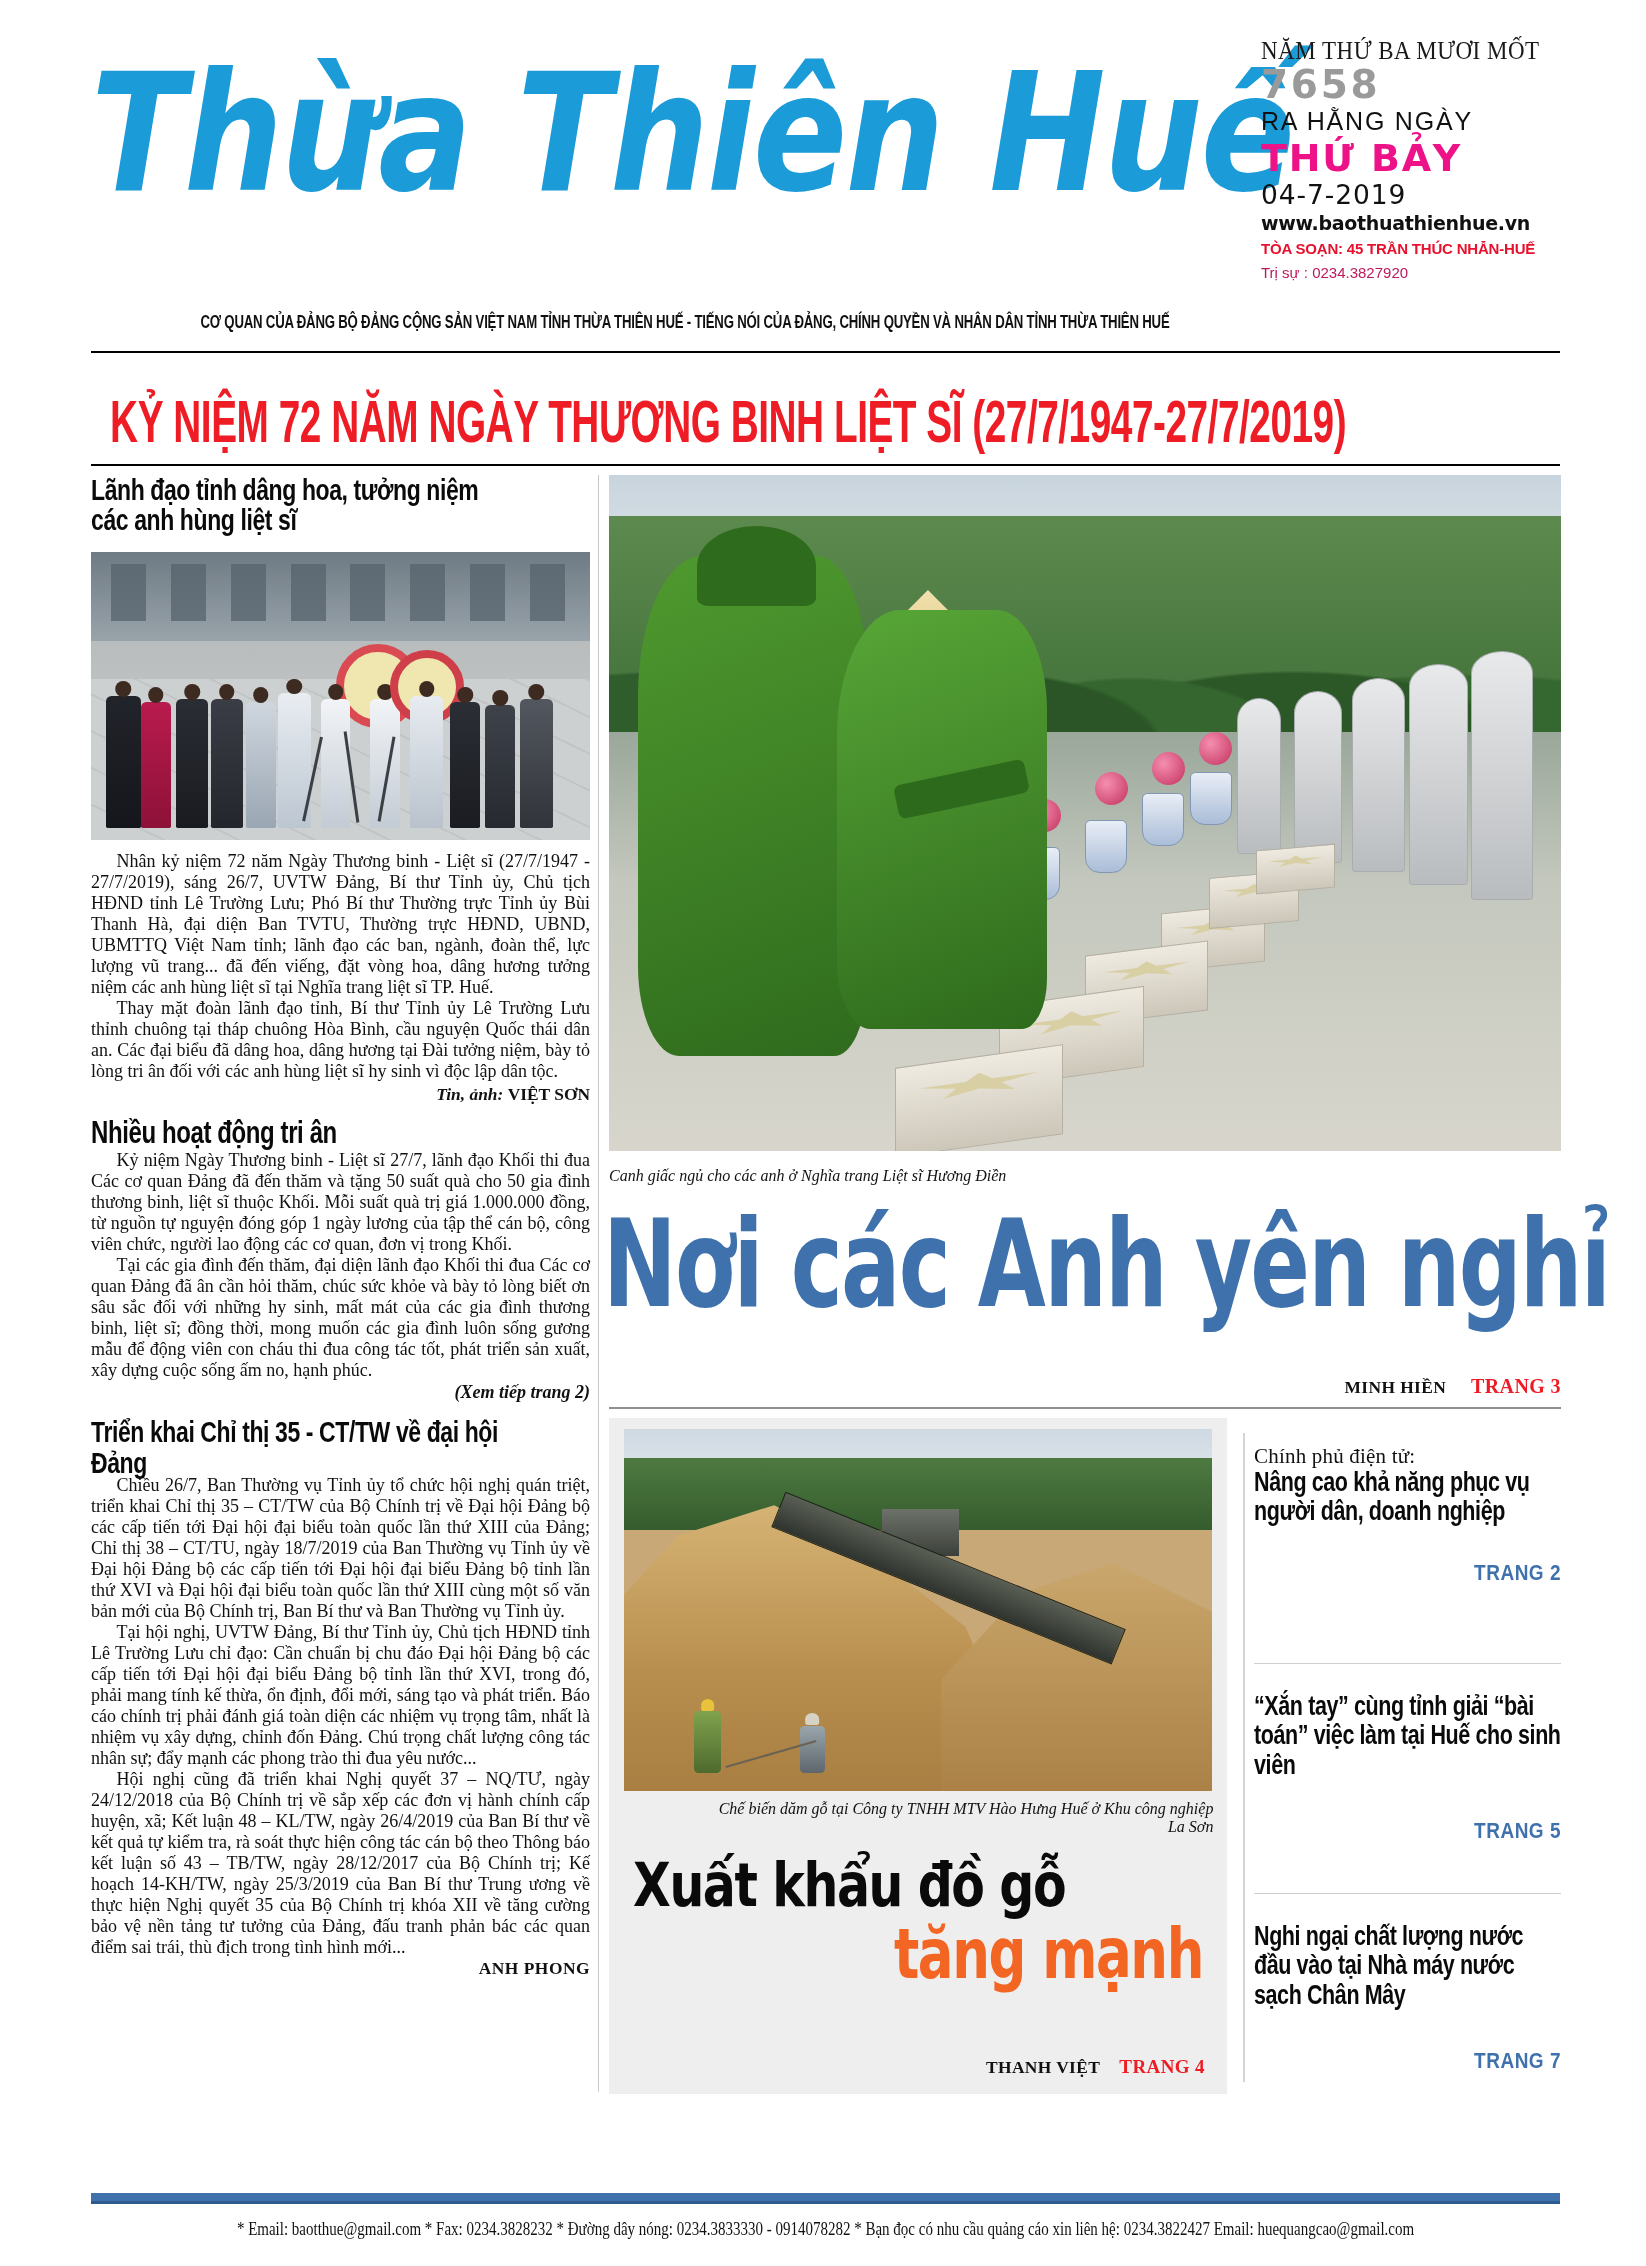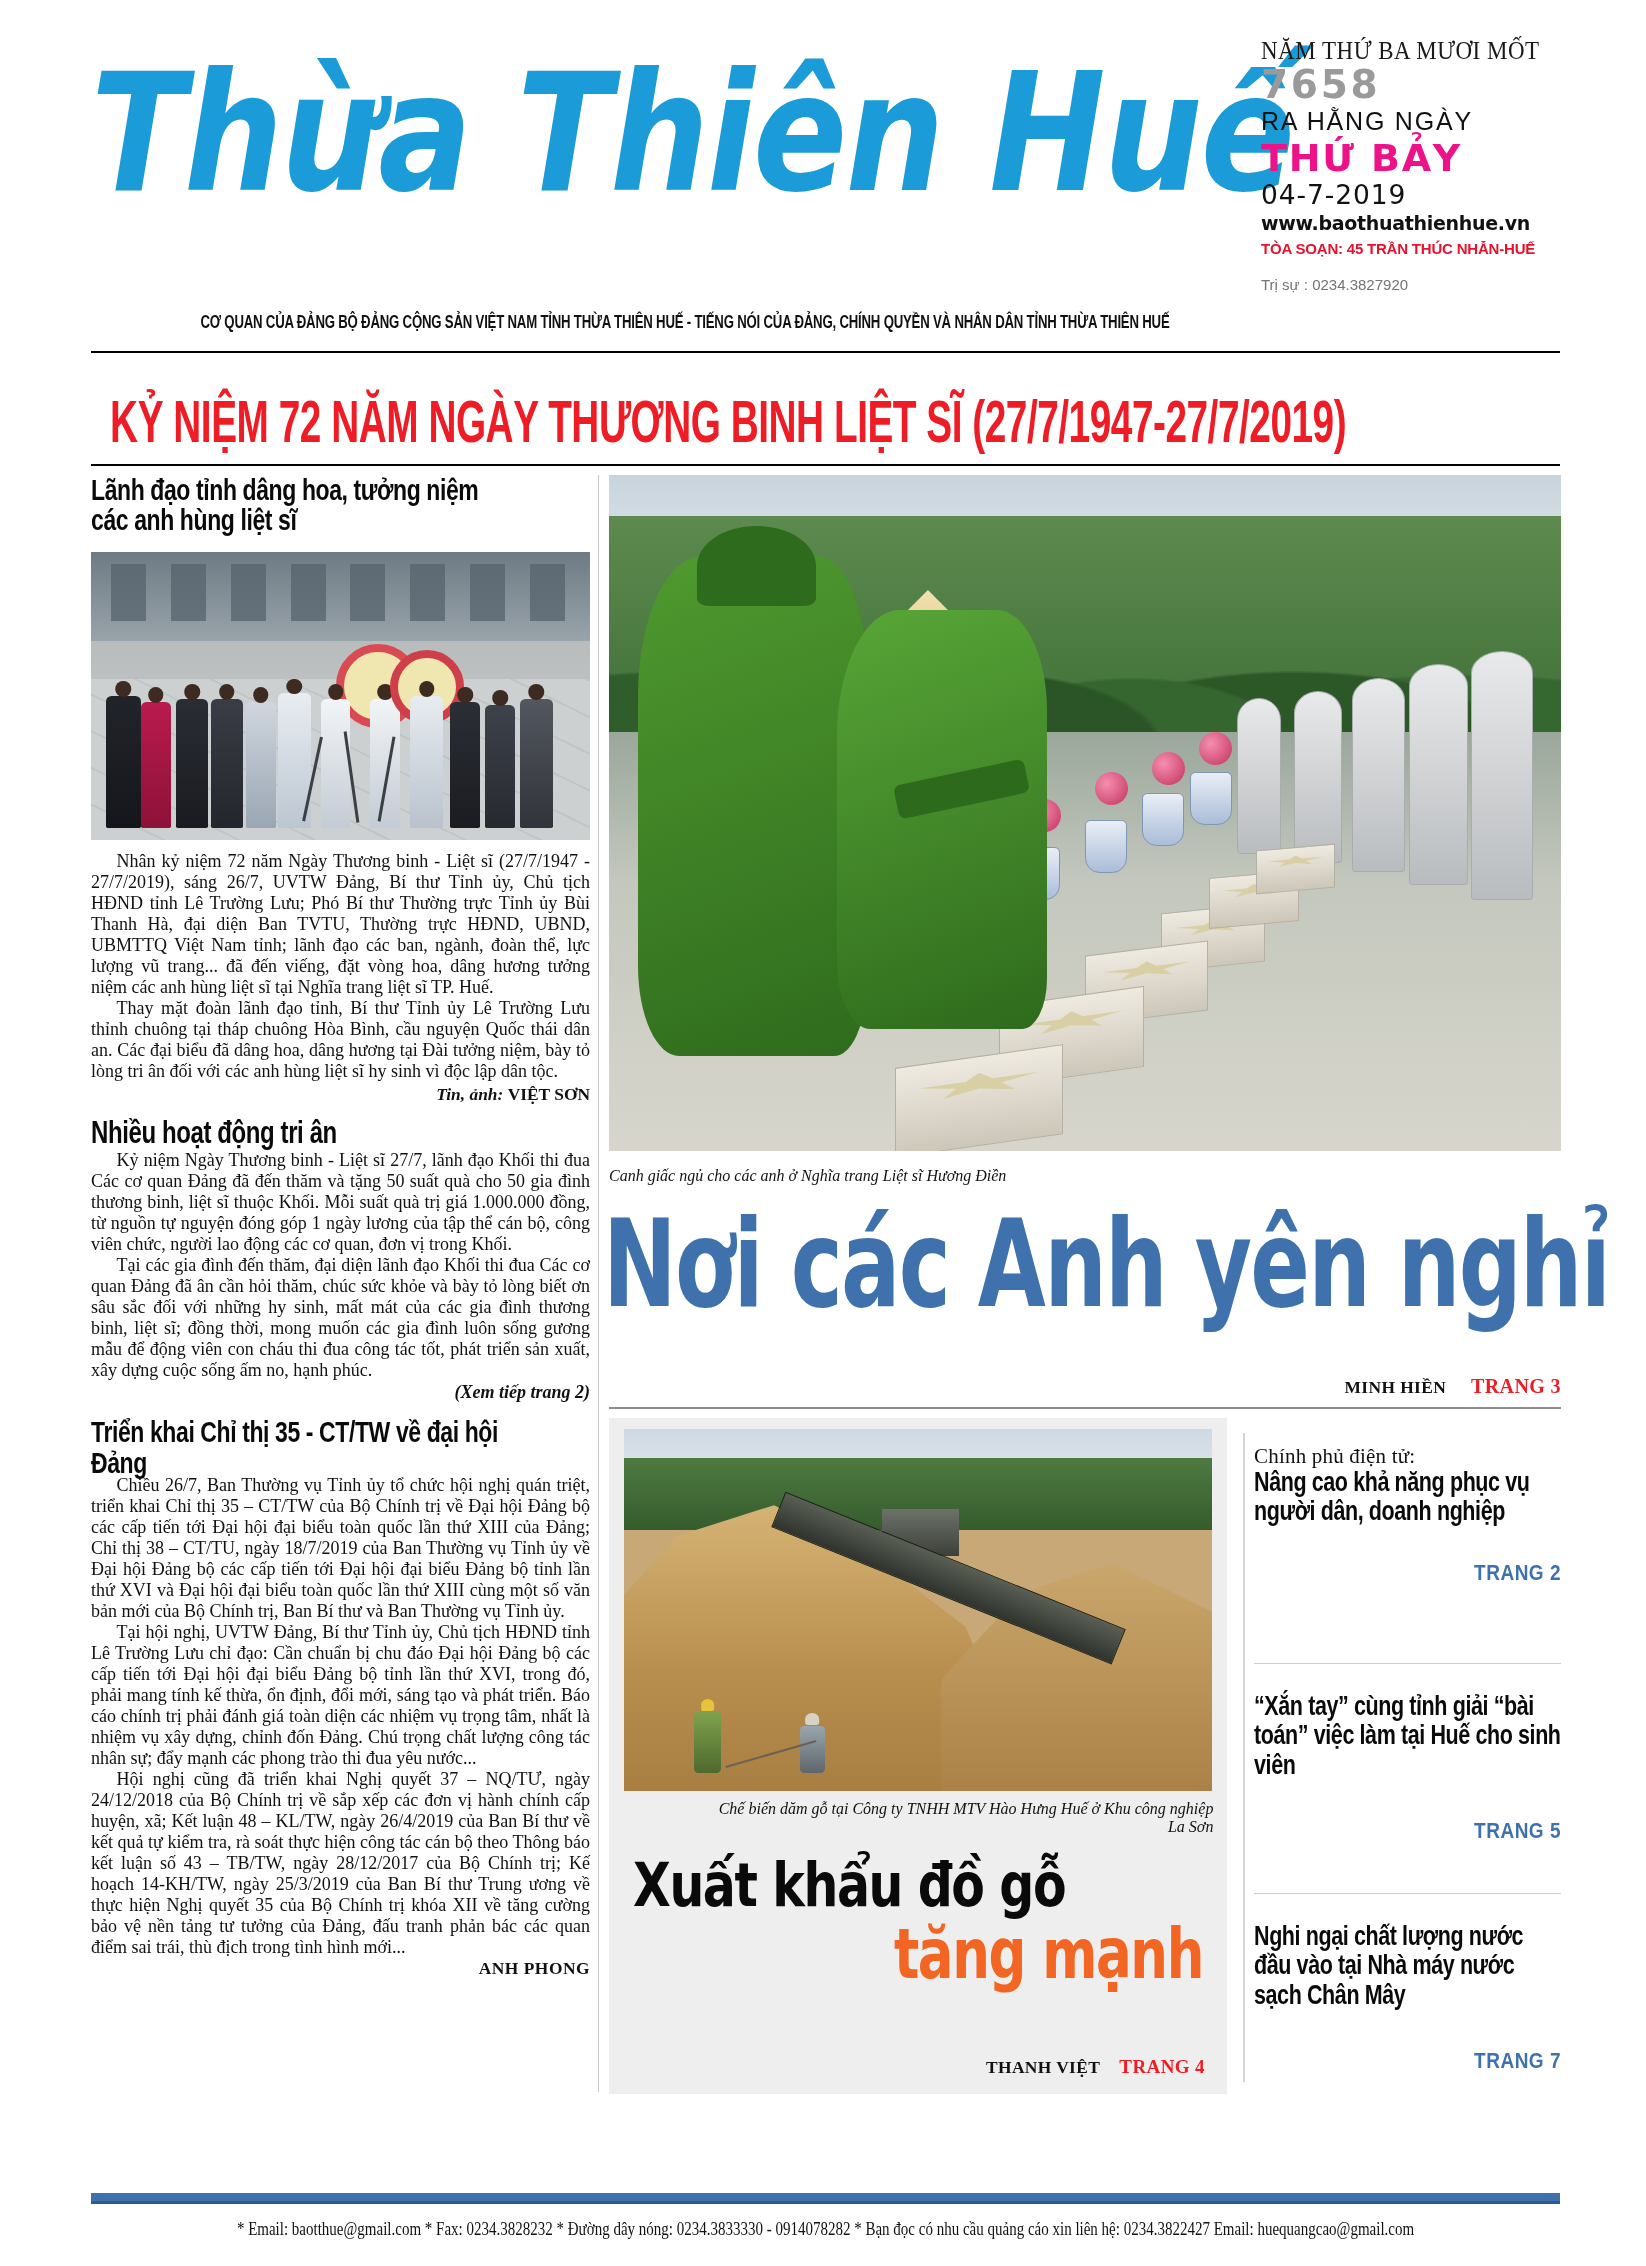--- a/index.html
+++ b/index.html
@@ -69,21 +69,21 @@
     font-family:"DejaVu Sans",sans-serif;
     font-weight:bold;font-size:19px;color:#111;margin-top:1.8px;letter-spacing:-0.3px;
   }
   .mr-office{
     font-family:"Liberation Sans",sans-serif;
     font-weight:bold;font-size:15px;color:#e8112d;margin-top:5.5px;letter-spacing:-0.2px;
     white-space:nowrap;
   }
   .mr-admin{
     font-family:"Liberation Sans",sans-serif;
-    font-size:15px;color:#737373;margin-top:19px;
+    font-size:15px;color:#be185d;margin-top:7px;
   }
 
   
   .banner{
     position:absolute;left:91px;top:388px;width:1469px;height:58px;
   }
   .banner span{
     font-family:"Liberation Sans",sans-serif;
     font-weight:bold;
     font-size:40px;

